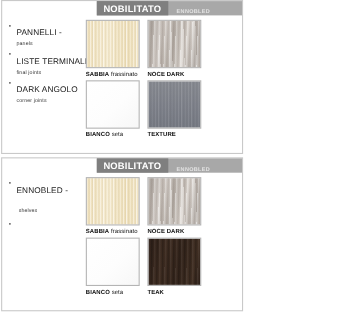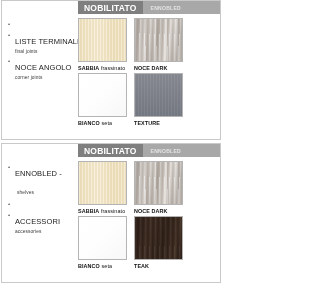--- a/index.html
+++ b/index.html
@@ -29,27 +29,27 @@
     margin: 0 auto;
     border: 1px solid #c9c9c9;
     box-sizing: border-box;
     background: #ffffff;
   }
   .section.first { margin-bottom: 3px; }
 
   
   .hdr {
     position: absolute;
-    left: 76px;
+    left: 86px;
     top: 0;
     right: 0;
     height: 13px;
     background: #a8a8a8;
     display: flex;
-    align-items: center;
+    align-items: flex-end;
   }
   .hdr-main {
     background: #7f7f7f;
     color: #ffffff;
     height: 13px;
     display: flex;
     align-items: center;
     padding: 0 6px 0 6px;
     font-size: 8.5px;
     font-weight: bold;
@@ -189,32 +189,36 @@
   <div class="section first">
 
     <div class="hdr">
       <div class="hdr-main">NOBILITATO</div>
       <div class="hdr-sub">ENNOBLED</div>
     </div>
 
     <div class="list">
       <div class="li">
         <span class="bullet">•</span>
+        <span class="li-body">
+          <span class="li-it">PANNELLI -</span>
+          <div class="li-en">panels</div>
+        </span>
       </div>
       <div class="li">
         <span class="bullet">•</span>
         <span class="li-body">
           <span class="li-it">LISTE TERMINALI</span>
           <div class="li-en">final joints</div>
         </span>
       </div>
       <div class="li">
         <span class="bullet">•</span>
         <span class="li-body">
-          <span class="li-it">NOCE ANGOLO</span>
+          <span class="li-it">DARK ANGOLO</span>
           <div class="li-en">corner joints</div>
         </span>
       </div>
     </div>
 
     <div class="grid">
       <div class="row">
         <div class="cell">
           <div class="sw tex-sabbia"></div>
           <div class="sw-lbl">
@@ -260,27 +264,20 @@
     <div class="list">
       <div class="li">
         <span class="bullet">•</span>
         <span class="li-body">
           <span class="li-it">ENNOBLED -</span><span class="li-en inline">shelves</span>
         </span>
       </div>
       <div class="li">
         <span class="bullet">•</span>
       </div>
-      <div class="li">
-        <span class="bullet">•</span>
-        <span class="li-body">
-          <span class="li-it">ACCESSORI</span>
-          <div class="li-en">accessories</div>
-        </span>
-      </div>
     </div>
 
     <div class="grid">
       <div class="row">
         <div class="cell">
           <div class="sw tex-sabbia"></div>
           <div class="sw-lbl">
             <b>SABBIA</b>
             <span>frassinato</span>
           </div>

